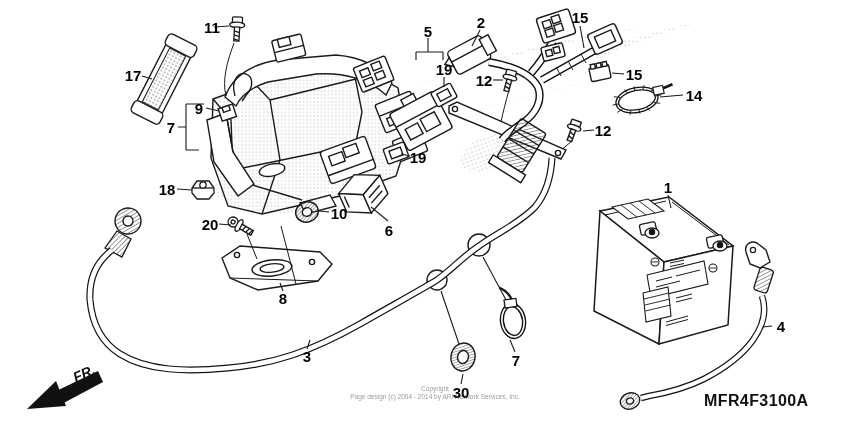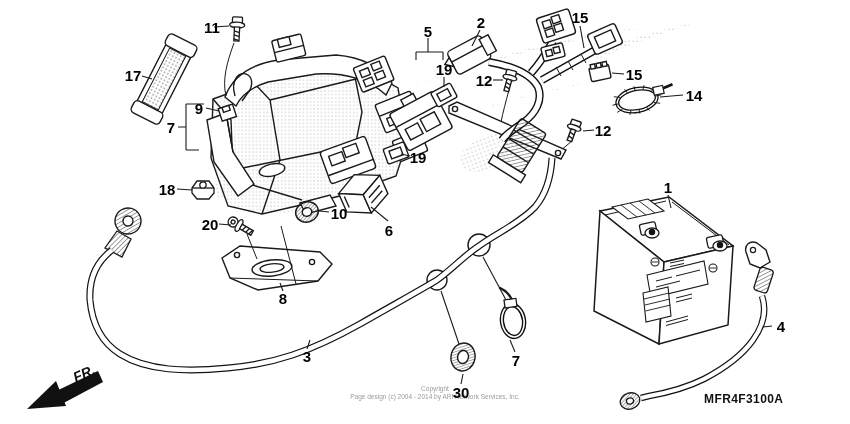--- a/index.html
+++ b/index.html
@@ -7,21 +7,21 @@
     position:relative;width:850px;height:424px;background:#ffffff;
     font-family:"Liberation Sans",sans-serif;overflow:hidden;
   }
   .stage svg{position:absolute;left:0;top:0;}
   .callout{
     position:absolute;transform:translate(-50%,-50%);
     font-size:15px;font-weight:bold;color:#000;line-height:1;white-space:nowrap;
     z-index:5;cursor:pointer;background:transparent;
   }
   .code{
-    position:absolute;left:704px;top:392px;font-size:12px;font-weight:bold;
+    position:absolute;left:704px;top:392px;font-size:16px;font-weight:bold;
     letter-spacing:.4px;color:#111;z-index:4;
   }
   .copyright{
     position:absolute;left:300px;top:385px;width:270px;text-align:center;
     font-size:6.5px;color:#9b9b9b;line-height:1.3;z-index:3;
   }
 </style>
 </head>
 <body>
 

